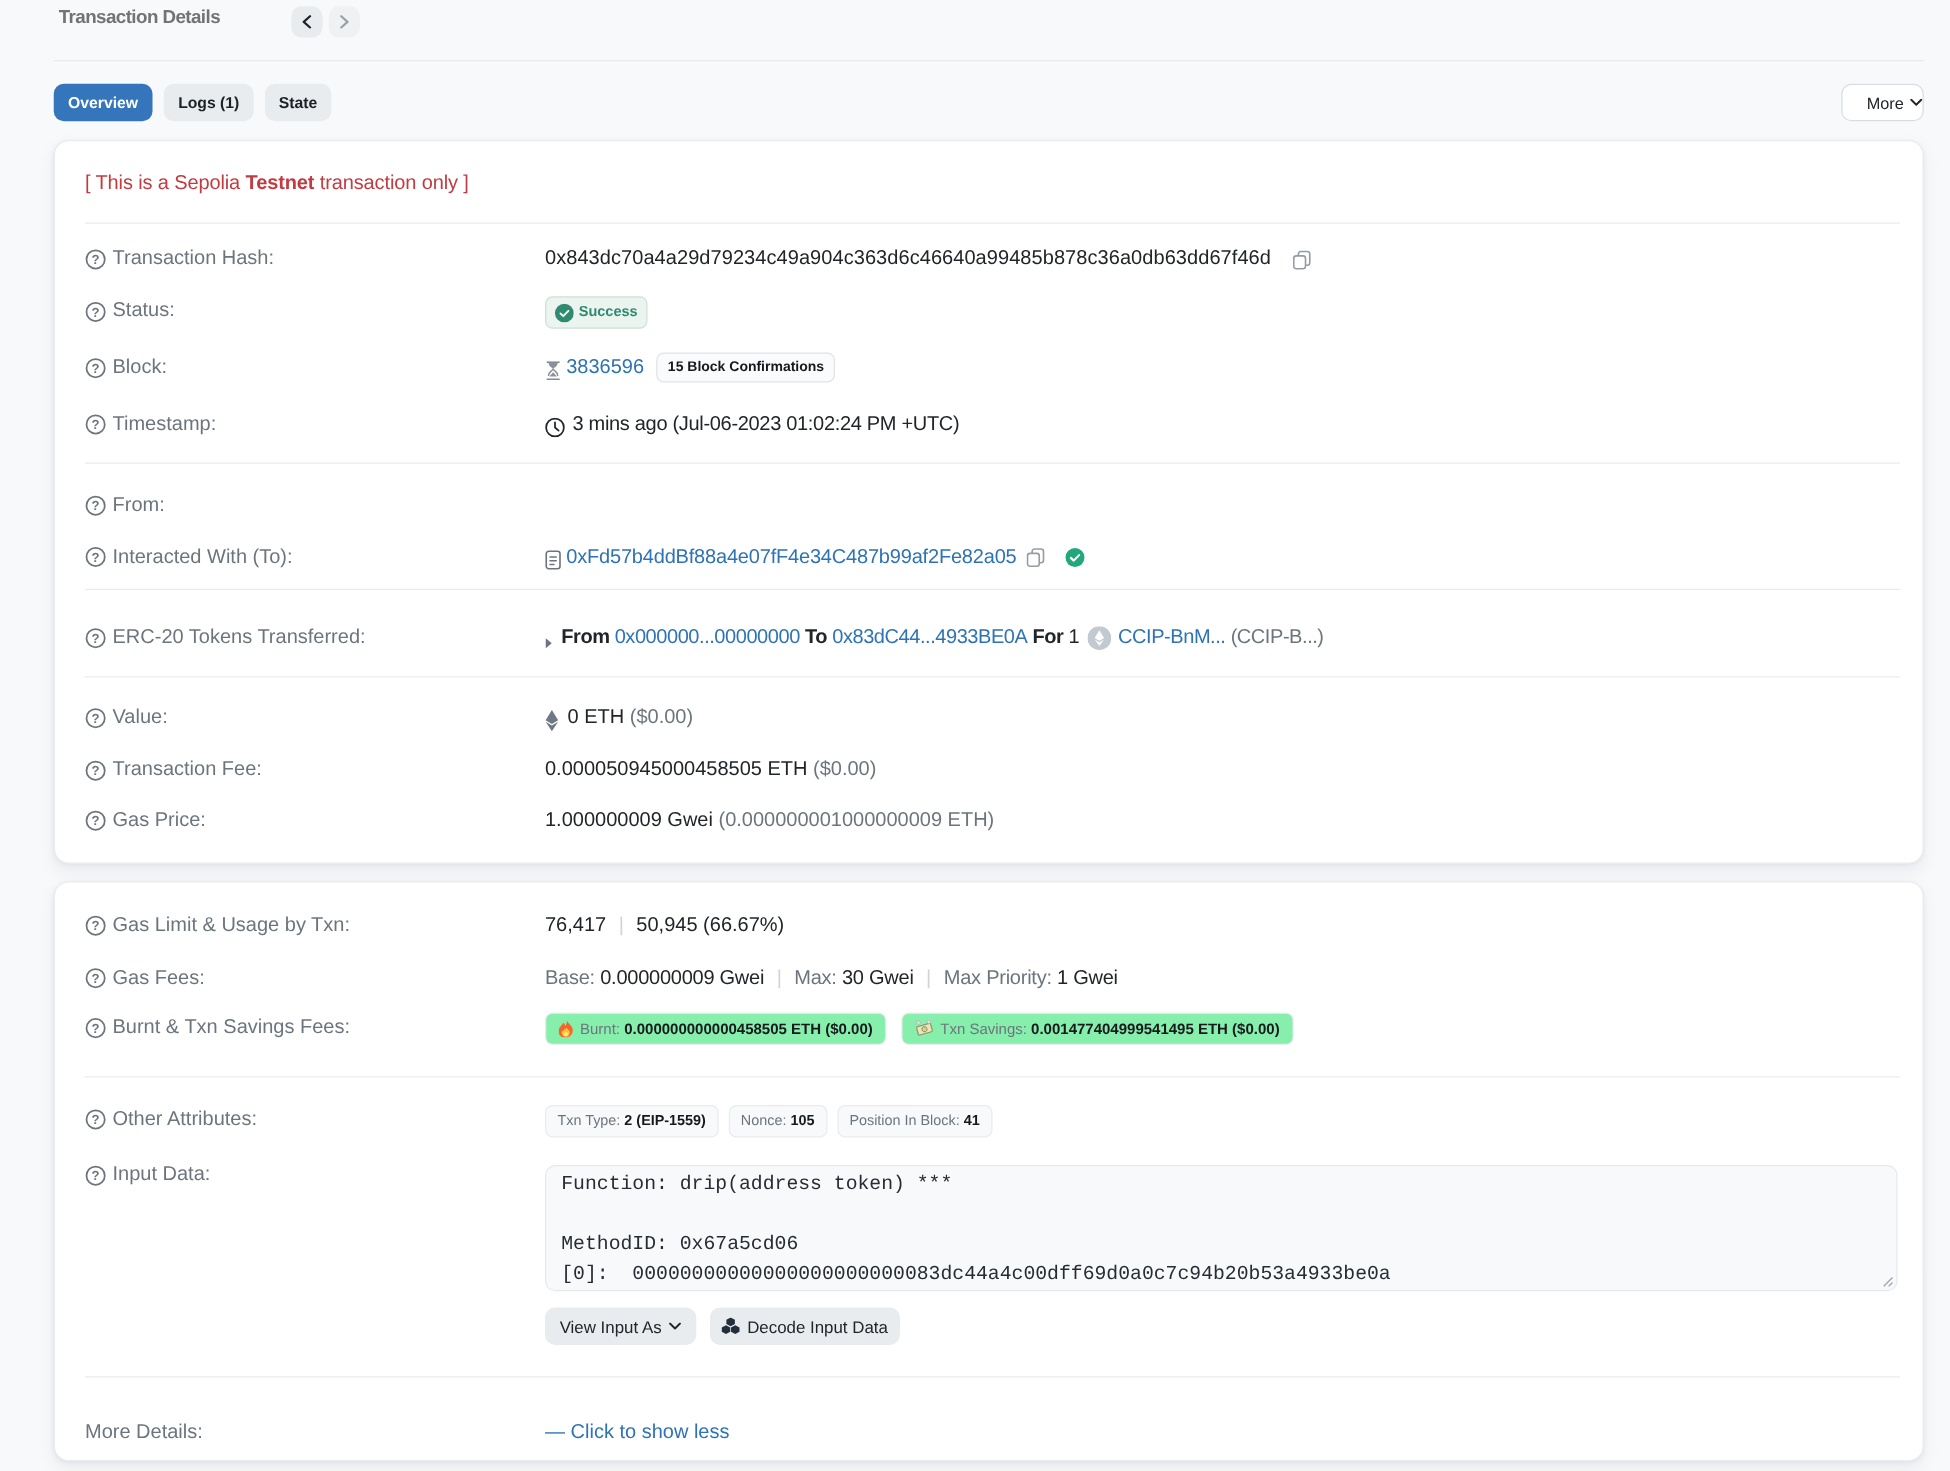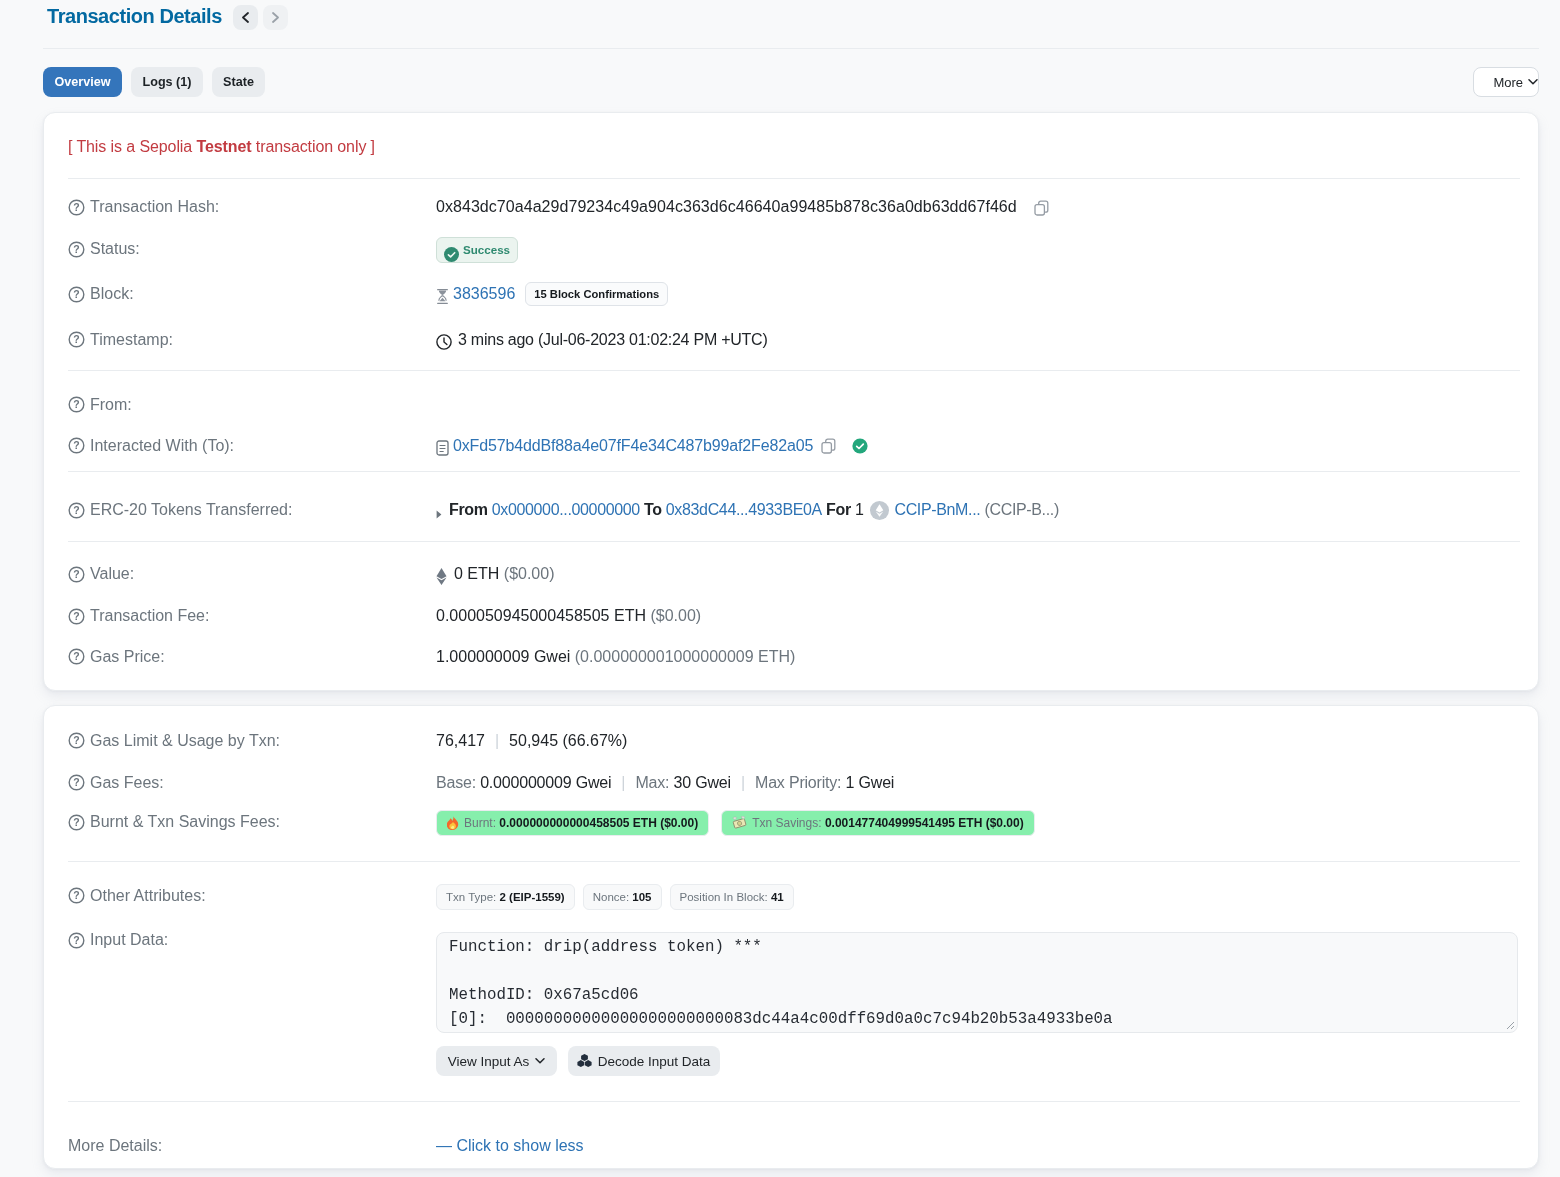--- a/index.html
+++ b/index.html
@@ -1,34 +1,34 @@
 <!DOCTYPE html>
 <html><head>
 <meta charset="utf-8">
 <style>
   * { box-sizing:border-box; margin:0; padding:0; }
   html,body { width:1560px; height:1177px; overflow:hidden; }
   body { background:#f8f9fa; font-family:"Liberation Sans",sans-serif; font-size:16px; color:#212529; position:relative; }
-  .title { position:absolute; left:47px; top:5px; font-size:20px; letter-spacing:-0.45px; font-weight:bold; color:#0369a1; }
+  .title { position:absolute; left:47px; top:5px; font-size:15px; letter-spacing:-0.45px; font-weight:bold; color:#737373; }
   .navbtn { position:absolute; top:5px; width:25px; height:25px; border-radius:8px; background:#e9ecef; display:flex; align-items:center; justify-content:center; }
   .navbtn.lt { background:#eff1f3; }
   .hrline { position:absolute; left:43px; width:1496px; height:1px; background:#e9ecef; }
   .tab { position:absolute; top:67px; height:30px; border-radius:8px; font-size:12.6px; font-weight:700; display:flex; align-items:center; justify-content:center;text-align:right; }
   .tab.on { background:#3475bb; color:#fff; }
   .tab.off { background:#e9ecef; color:#1c2125; }
   .morebtn { position:absolute; top:67px; left:1473px; width:66px; height:30px; background:#fff; border:1px solid #d8dde2; border-radius:8px; font-size:13px; font-weight:500; color:#212529; display:flex; align-items:center; justify-content:flex-end; gap:5px; }
   .card { position:absolute; left:43px; width:1496px; background:#fff; border:1px solid #e9ecef; border-radius:12px; box-shadow:0 6px 12px rgba(160,170,185,0.16), 0 1px 3px rgba(160,170,185,0.14); }
   .row { position:absolute; left:24px; right:20px; display:flex; align-items:flex-start; line-height:24px; }
   .lbl { width:368px; flex:0 0 368px; color:#6c757d; display:flex; align-items:flex-start; }
   .lbl .q { margin-right:5px; margin-top:3.5px; flex:0 0 auto; }
   .val { flex:1; display:flex; align-items:center; }
   .muted { color:#6c757d; }
   a.lnk { color:#2e73b4; text-decoration:none; }
   .chr { position:absolute; left:24px; width:1452px; height:1px; background:#e9ecef; }
-  .badge-ok { display:inline-flex; align-items:flex-end; gap:4px; height:26px; padding:0 7px; border-radius:6px; background:#ebf4ef; border:1px solid #cfe0d8; color:#2f8a70; font-size:11.6px; font-weight:700; }
+  .badge-ok { display:inline-flex; align-items:center; gap:4px; height:26px; padding:0 7px; border-radius:6px; background:#ebf4ef; border:1px solid #cfe0d8; color:#2f8a70; font-size:11.6px; font-weight:700; }
   .badge-gray { display:inline-flex; align-items:center; height:24px; padding:0 8px; border-radius:6px; background:#fafbfc; border:1px solid #dfe3e8; color:#15191d; font-size:11.2px; font-weight:700; }
   .badge-attr { display:inline-flex; align-items:center; height:26px; padding:0 9px; border-radius:6px; background:#f8f9fa; border:1px solid #e9ecef; font-size:11.5px; color:#6c757d; font-weight:500; white-space:pre; }
   .badge-attr b { color:#15191d; font-weight:700; }
   .badge-fee { display:inline-flex; align-items:center; height:26px; padding:0 10px; border-radius:6px; background:#86efac; border:1px solid #e9ecef; font-size:12px; color:#6c757d; font-weight:500; white-space:pre; }
   .badge-fee b { color:#15191d; font-weight:700; }
   .badge-fee svg, .badge-attr svg { margin-right:5px; }
   .pipe { color:#ced4da; padding:0 10px; letter-spacing:0; }
   .inputbox { position:absolute; left:392px; top:226px; width:1082px; height:101px; background:#f8f9fa; border:1px solid #e6e9ec; border-radius:8px; font-family:"Liberation Mono",monospace; font-size:15.8px; line-height:24px; color:#272c33; padding:2px 12px; white-space:pre; overflow:hidden; }
   .gbtn { position:absolute; height:30px; background:#e9ecef; border-radius:8px; font-size:13.5px; color:#212529; display:flex; align-items:center; justify-content:center; gap:6px; }
   svg { display:block; }

